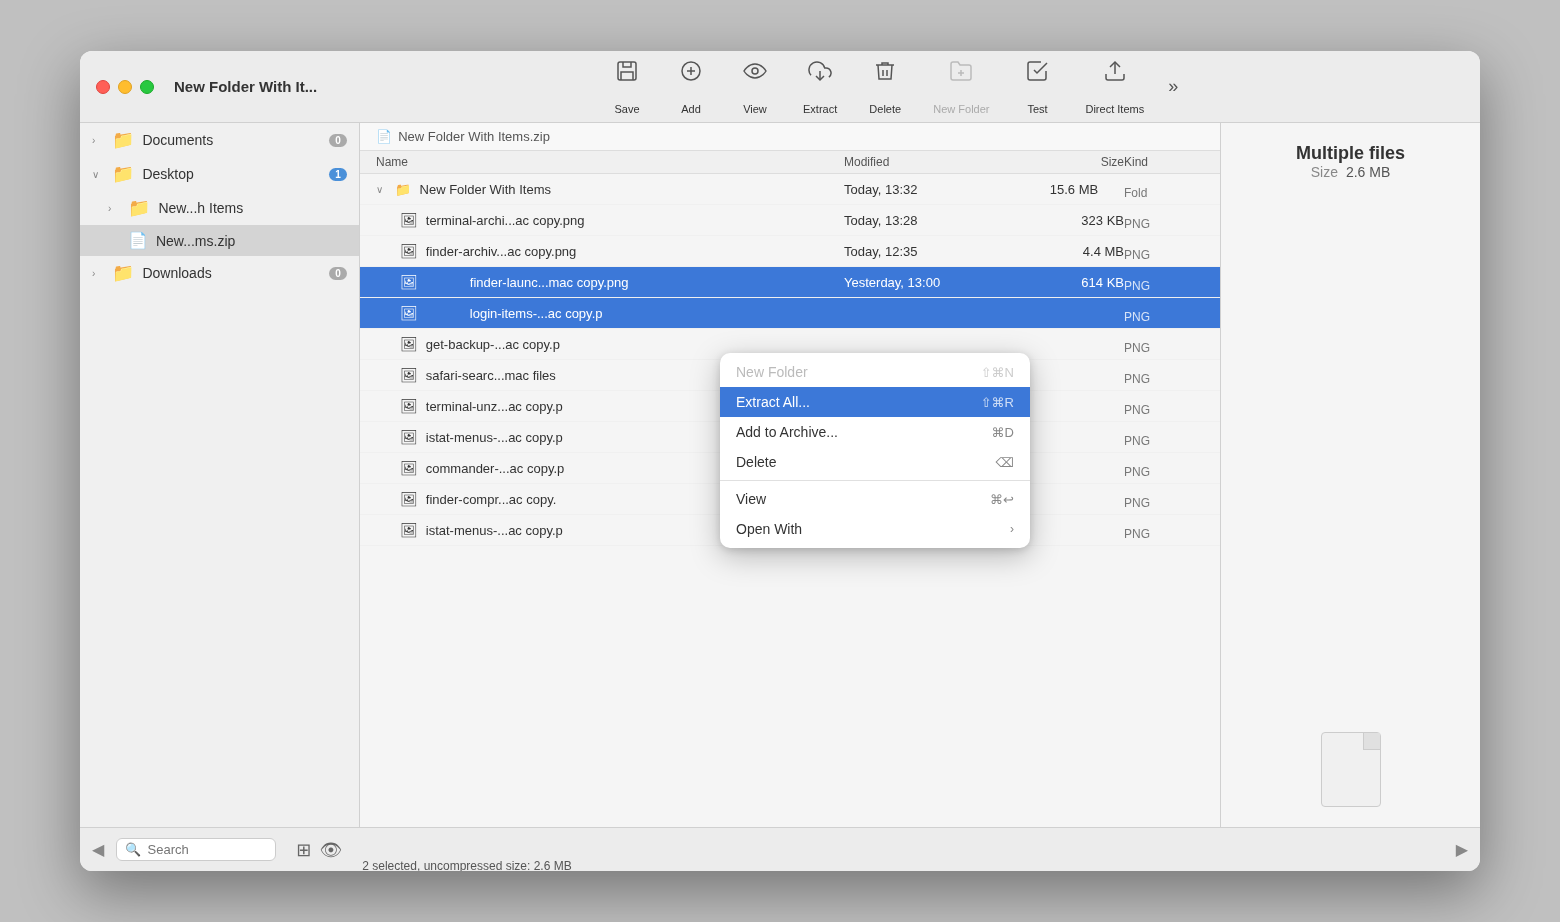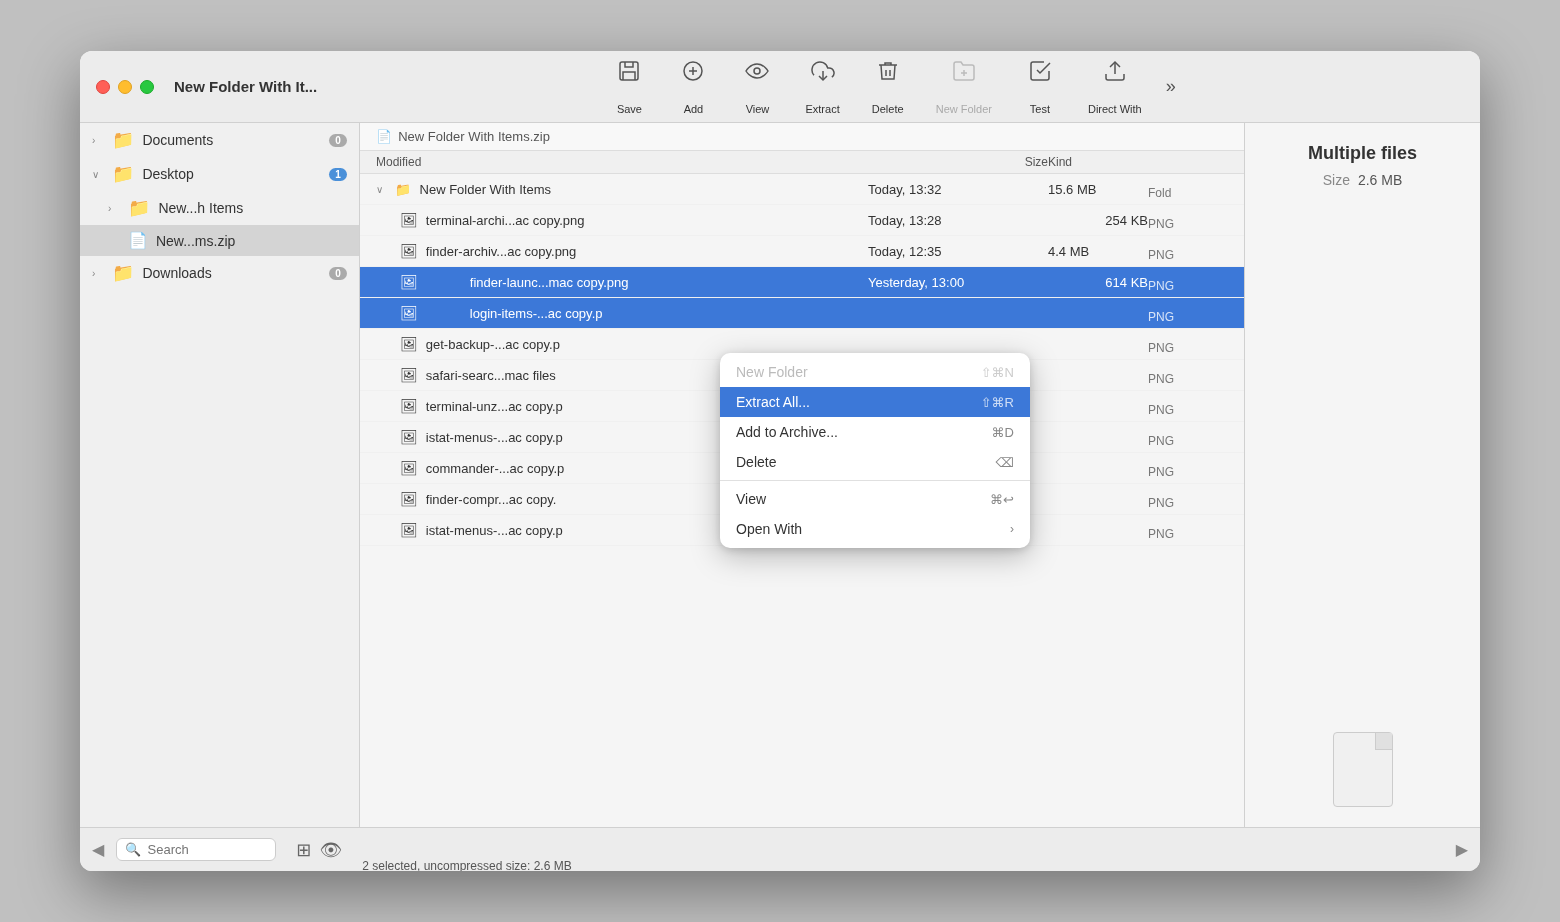--- a/index.html
+++ b/index.html
@@ -236,27 +236,27 @@
       font-size: 12px;
       color: #777;
       white-space: nowrap;
       overflow: hidden;
       text-overflow: ellipsis;
       margin-top: 8px;
     }
 
     
     .right-panel {
-      width: 236px;
+      width: 260px;
       background: #f5f5f5;
       border-left: 1px solid #d0d0d0;
       display: flex;
       flex-direction: column;
       padding: 20px 16px;
-      gap: 8px;
+      gap: 0;
       flex-shrink: 0;
     }
 
     .right-panel-title {
       font-size: 18px;
       font-weight: 700;
       color: #333;
       text-align: center;
     }
 
@@ -501,21 +501,21 @@
       </div>
 
       <div class="toolbar-btn">
         <span class="icon">
           <svg width="24" height="24" viewBox="0 0 24 24" fill="none" stroke="#555" stroke-width="1.5">
             <path d="M21 15v4a2 2 0 0 1-2 2H5a2 2 0 0 1-2-2v-4"></path>
             <polyline points="17 8 12 3 7 8"></polyline>
             <line x1="12" y1="3" x2="12" y2="15"></line>
           </svg>
         </span>
-        <span>Direct With</span>
+        <span>Direct Items</span>
       </div>
       <span class="toolbar-more">»</span>
     </div>
   </div>
 
   <div class="main-content">
 
     <div class="sidebar">
 
       <div class="sidebar-item">
@@ -553,55 +553,56 @@
     </div>
 
     <div class="file-area">
 
       <div class="breadcrumb-bar">
         <span class="breadcrumb-icon">📄</span>
         <span>New Folder With Items.zip</span>
       </div>
 
       <div class="file-list-header">
+        <span>Name</span>
         <span>Modified</span>
         <span style="text-align:right">Size</span>
         <span>Kind</span>
       </div>
 
       <div class="file-list-body">
 
         <div class="file-row folder-row">
           <div class="file-name-cell">
             <span class="folder-chevron">∨</span>
             <span>📁</span>
             <span class="file-name">New Folder With Items</span>
           </div>
           <span>Today, 13:32</span>
-          <span style="text-align:left">15.6 MB</span>
+          <span style="text-align:center">15.6 MB</span>
           <span class="file-type">Fold</span>
         </div>
 
         <div class="file-row">
           <div class="file-name-cell" style="padding-left:24px">
             <span style="font-size:14px">🖼</span>
             <span class="file-name">terminal-archi...ac copy.png</span>
           </div>
           <span>Today, 13:28</span>
-          <span style="text-align:right">254 KB</span>
+          <span style="text-align:right">323 KB</span>
           <span class="file-type">PNG</span>
         </div>
 
         <div class="file-row">
           <div class="file-name-cell" style="padding-left:24px">
             <span style="font-size:14px">🖼</span>
             <span class="file-name">finder-archiv...ac copy.png</span>
           </div>
           <span>Today, 12:35</span>
-          <span style="text-align:left">4.4 MB</span>
+          <span style="text-align:right">4.4 MB</span>
           <span class="file-type">PNG</span>
         </div>
 
         <div class="file-row selected">
           <div class="file-name-cell" style="padding-left:24px">
             <span style="font-size:14px">🖼</span>
             <span class="file-name">finder-launc...mac copy.png</span>
           </div>
           <span>Yesterday, 13:00</span>
           <span style="text-align:right">614 KB</span>

